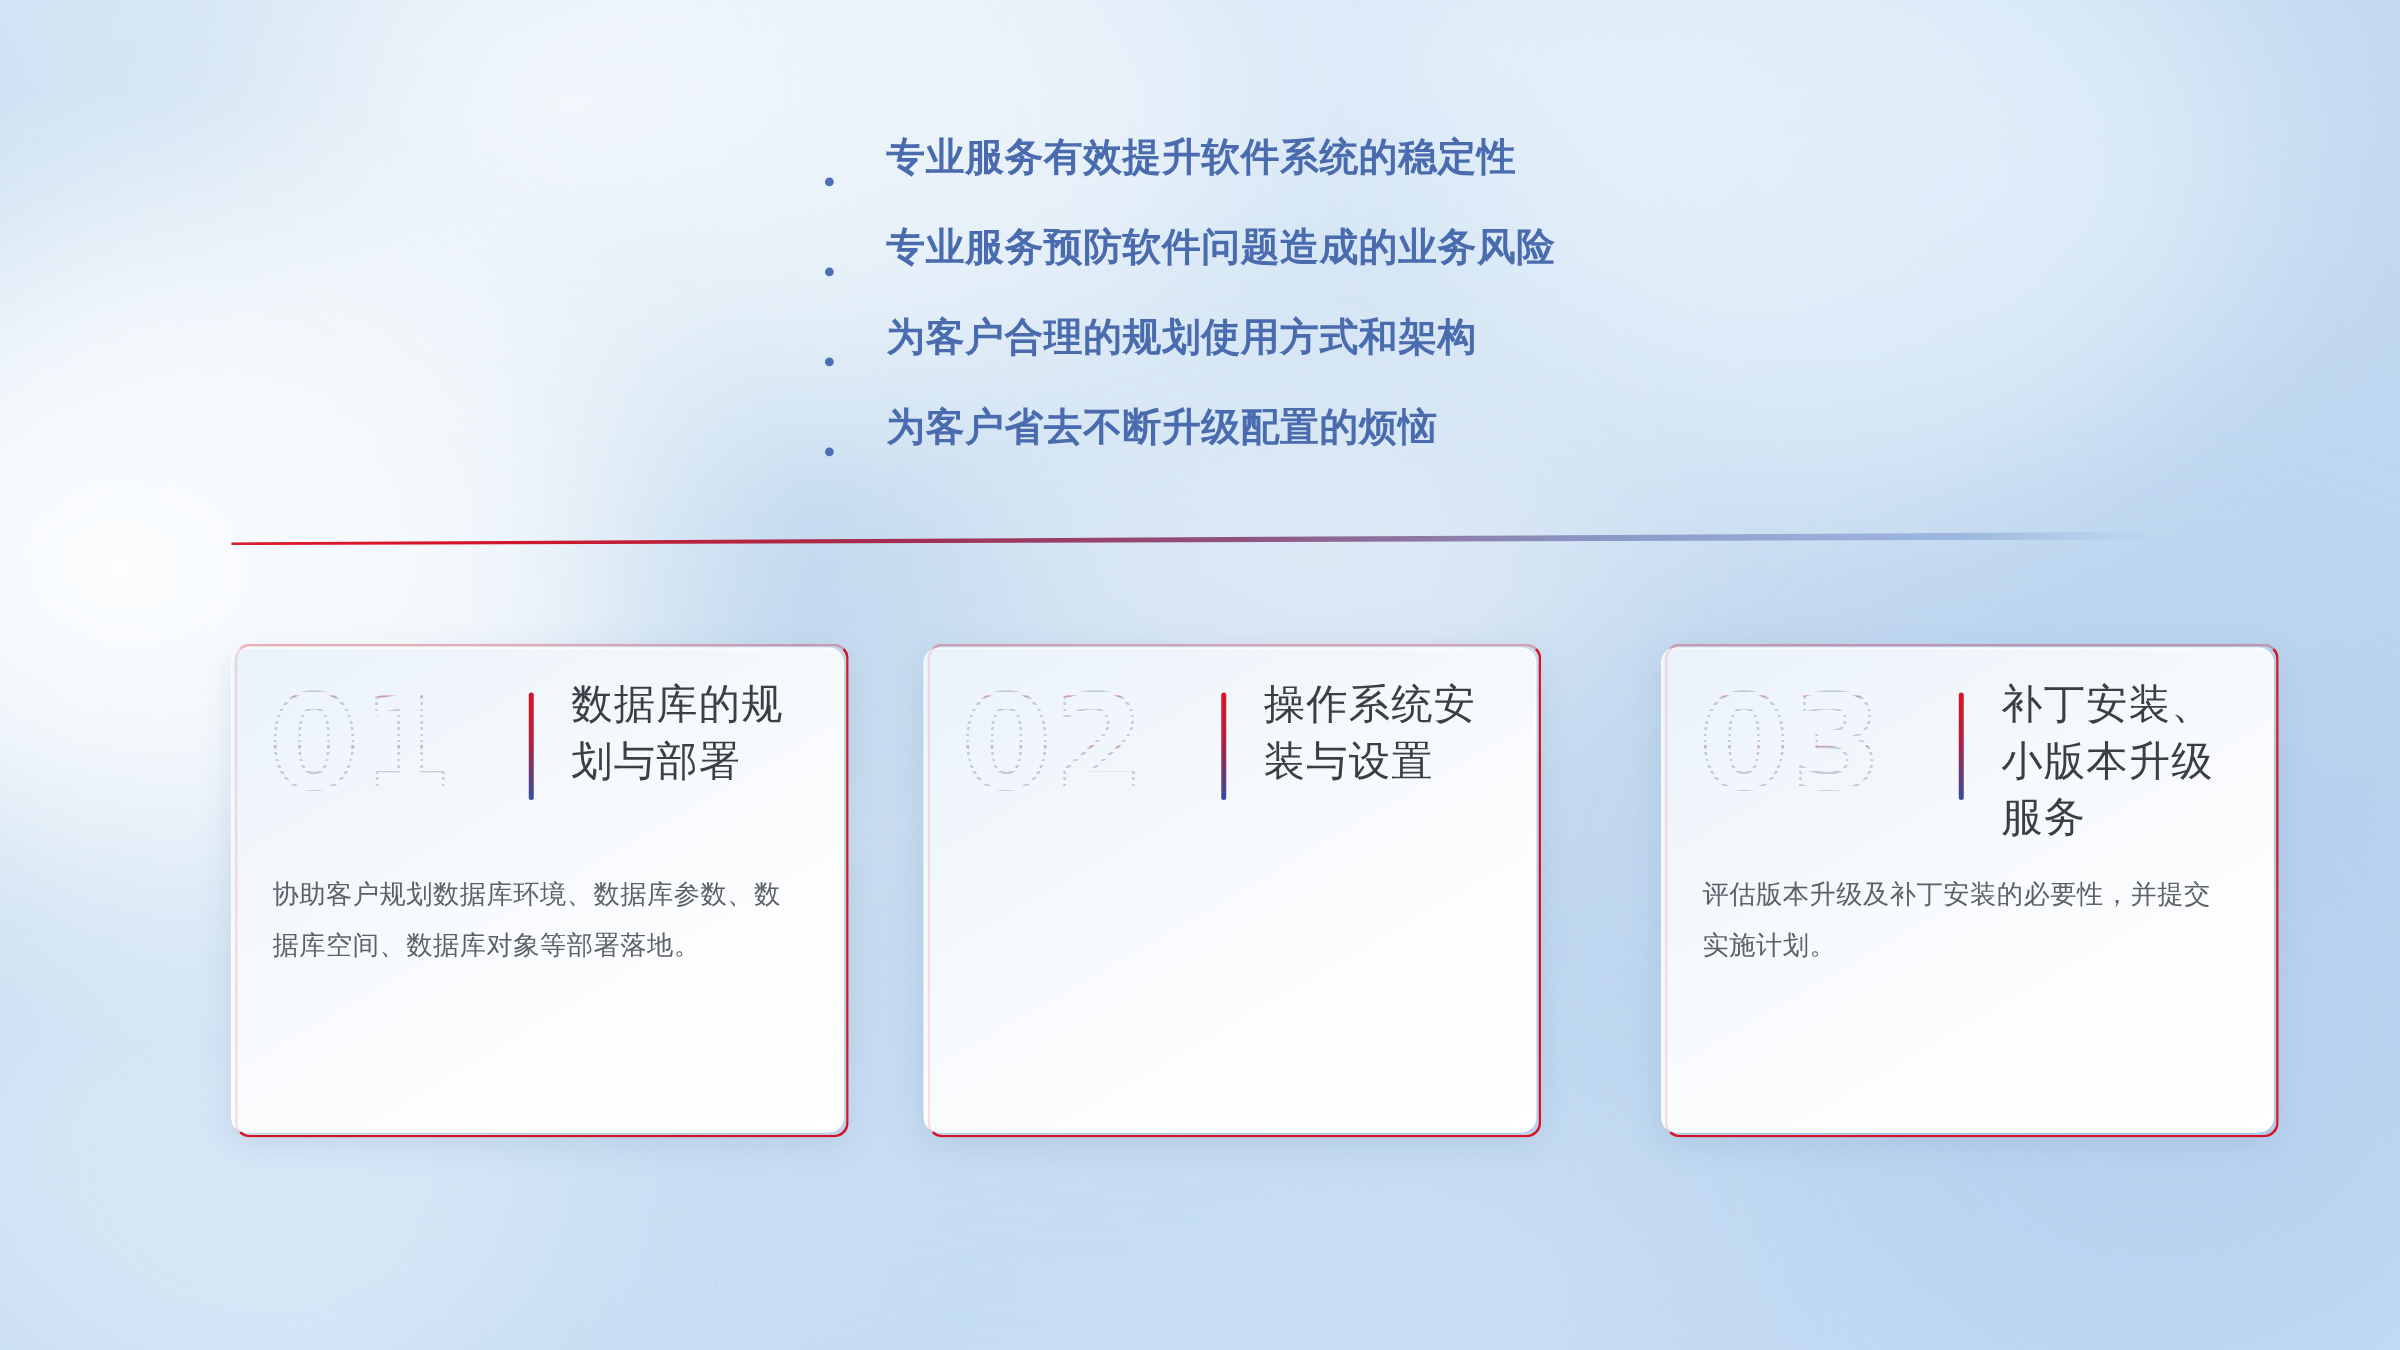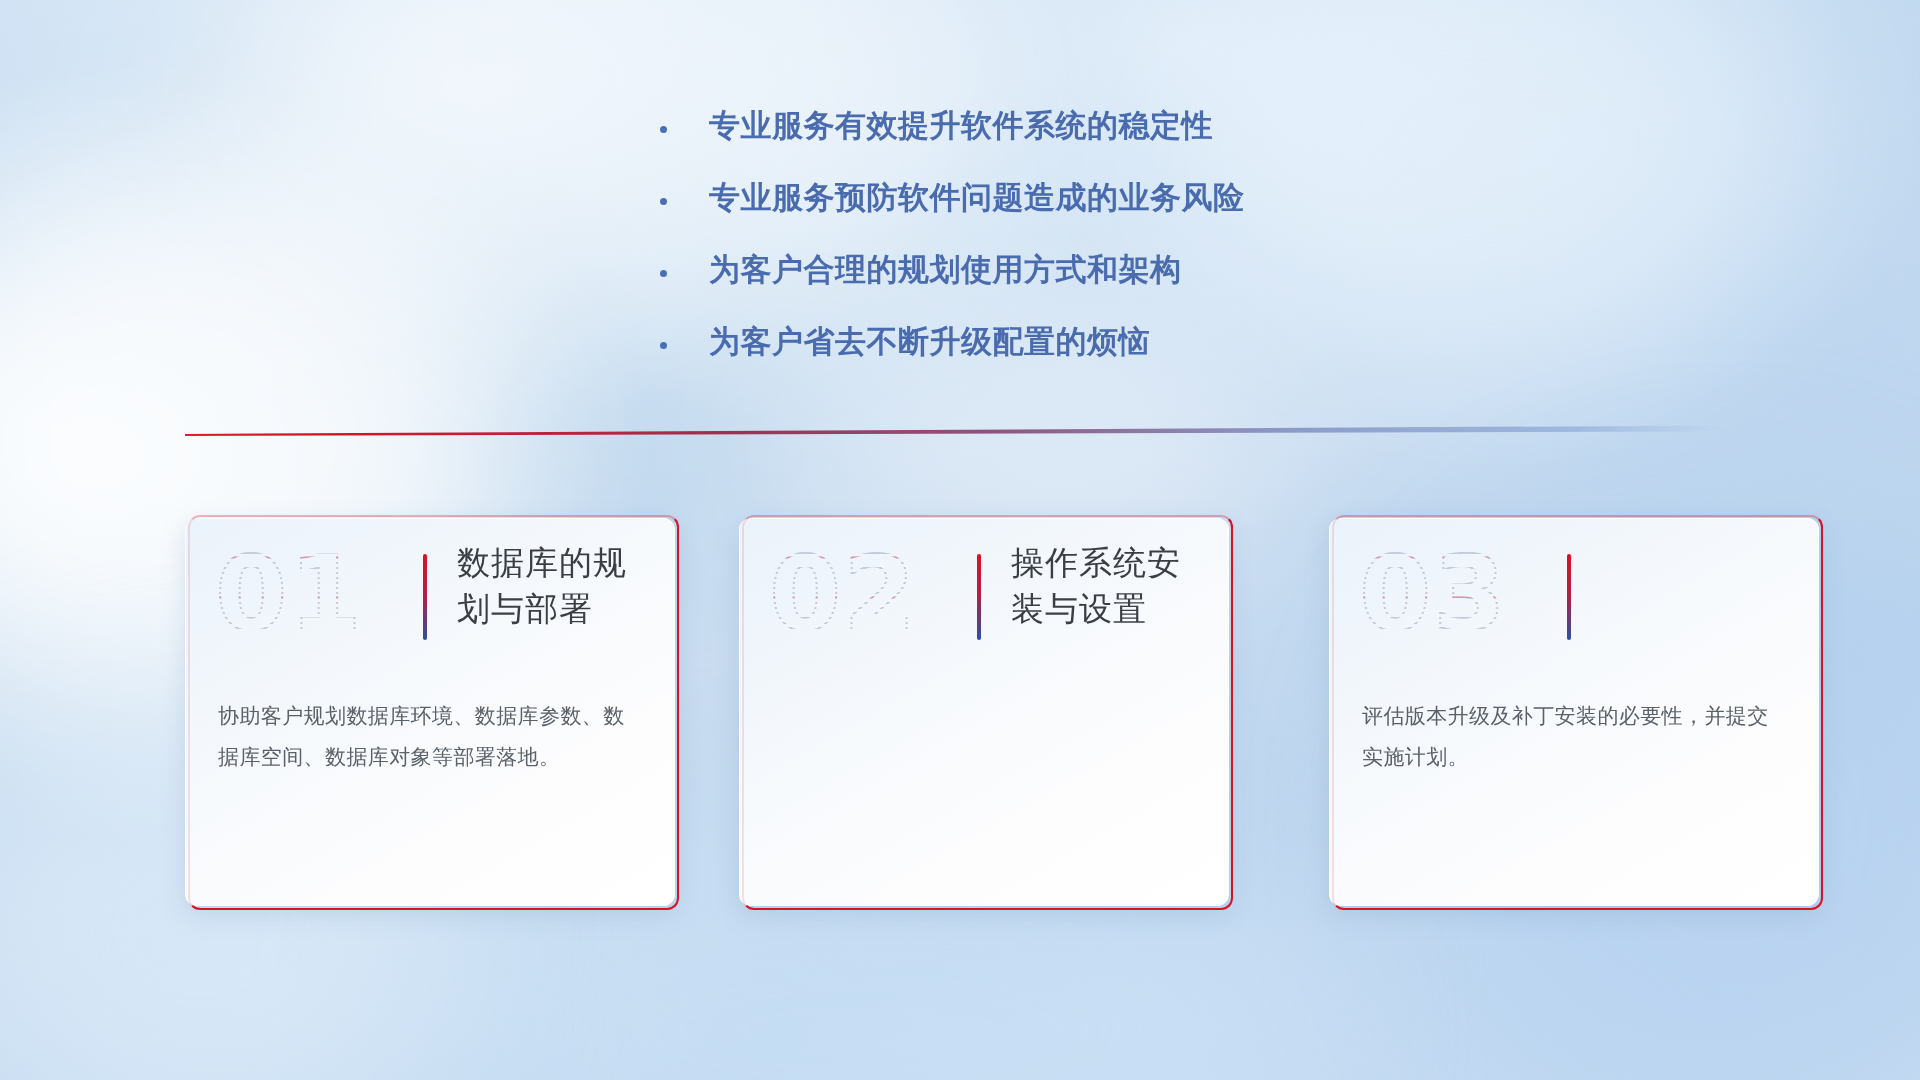--- a/index.html
+++ b/index.html
@@ -24,21 +24,21 @@
   .b1{left:-120px;top:180px;width:620px;height:520px;background:rgba(255,255,255,.70);}
   .b2{left:250px;top:-160px;width:760px;height:520px;background:rgba(255,255,255,.45);}
   .b3{left:1180px;top:-90px;width:620px;height:460px;background:rgba(236,245,253,.55);}
   .b4{left:1420px;top:520px;width:620px;height:620px;background:rgba(176,206,238,.55);}
   .b5{left:420px;top:820px;width:900px;height:420px;background:rgba(205,226,246,.6);}
   .b6{left:-60px;top:700px;width:520px;height:460px;background:rgba(223,236,249,.55);}
   .b7{left:760px;top:300px;width:520px;height:300px;background:rgba(255,255,255,.35);}
 
   
   .bullets{position:absolute;left:660px;top:104px;}
-  .bullet-row{display:flex;align-items:flex-start;margin-bottom:27px;}
+  .bullet-row{display:flex;align-items:flex-end;margin-bottom:27px;}
   .bullet-dot{
     width:7px;height:7px;border-radius:50%;background:#4a6fb5;
     margin-top:22px;margin-right:42px;flex:0 0 auto;
   }
   .bullet-text{
     font-size:31px;line-height:1.45;color:#4a6cae;font-weight:700;
     letter-spacing:.5px;white-space:nowrap;
   }
 
   
@@ -173,18 +173,19 @@
         <div class="title-rule"></div>
         <div class="card-title">操作系统安装与设置</div>
       </div>
     </div>
 
     <div class="card c3">
       <div class="card-head">
         <div class="ghost-num">03</div>
         <div class="ghost-num-tint">03</div>
         <div class="title-rule"></div>
+        <div class="card-title">补丁安装、小版本升级服务</div>
       </div>
       <div class="card-body">评估版本升级及补丁安装的必要性，并提交实施计划。</div>
     </div>
 
   </div>
 </div>
 
 </body></html>

